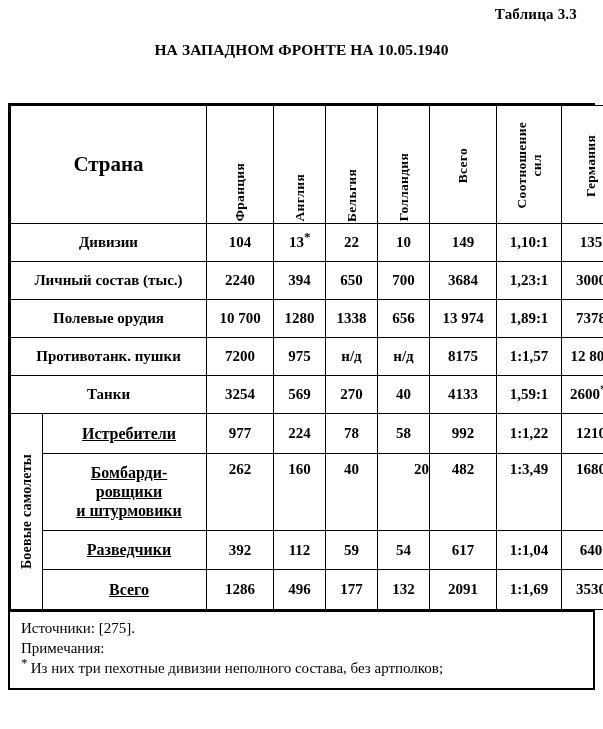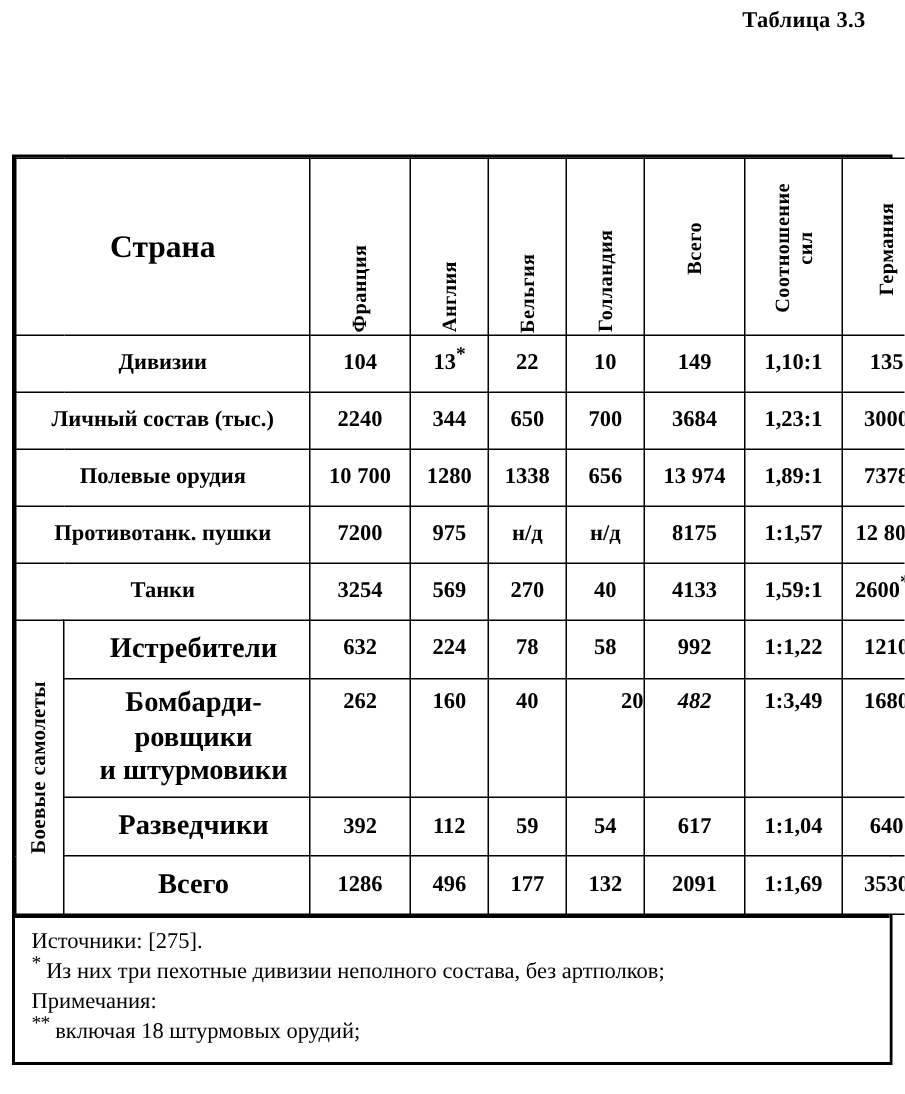--- a/index.html
+++ b/index.html
@@ -121,22 +121,23 @@
   
   .brow { height: 38px; }
   .cell-label {
     text-align: center;
     padding-left: 10px;
     font-size: 15px;
     border-right-width: 2.2px;
   }
   .cell-label.sub {
     padding-left: 9px;
-    font-size: 19px;
+    font-size: 16px;
     line-height: 1.2;
+    text-decoration: underline;
   }
   .cell-label.multiline {
     padding-top: 4px;
     padding-bottom: 4px;
     vertical-align: middle;
   }
   .cell-num {
     text-align: center;
     font-size: 15px;
     white-space: nowrap;
@@ -190,20 +191,21 @@
   }
 </style>
 </head>
 <body>
 
 <div class="page">
 
   <div class="table-number">Таблица 3.3</div>
 
   <div class="title-block">
+    <span class="title-line">НА ЗАПАДНОМ ФРОНТЕ НА 10.05.1940</span>
   </div>
 
   <div class="table-wrap">
     <table class="main">
       <colgroup>
         <col class="c-side">
         <col class="c-label">
         <col class="c-num-w">
         <col class="c-num">
         <col class="c-num">
@@ -260,21 +262,21 @@
         <td class="cell-num">22</td>
         <td class="cell-num">10</td>
         <td class="cell-num">149</td>
         <td class="cell-num">1,10:1</td>
         <td class="cell-num">135</td>
       </tr>
 
       <tr class="brow">
         <td class="cell-label" colspan="2">Личный состав (тыс.)</td>
         <td class="cell-num">2240</td>
-        <td class="cell-num">344</td>
+        <td class="cell-num">394</td>
         <td class="cell-num">650</td>
         <td class="cell-num">700</td>
         <td class="cell-num">3684</td>
         <td class="cell-num">1,23:1</td>
         <td class="cell-num">3000</td>
       </tr>
 
       <tr class="brow">
         <td class="cell-label" colspan="2">Полевые орудия</td>
         <td class="cell-num">10 700</td>
@@ -308,40 +310,40 @@
         <td class="cell-num"><span>2600</span><sup class="fn">**</sup></td>
       </tr>
 
       <tr class="brow">
         <td class="group-side" rowspan="4">
           <div class="side-inner">
                 <span class="side-text">Боевые самолеты</span>
               </div>
         </td>
         <td class="cell-label sub">Истребители</td>
-        <td class="cell-num">632</td>
+        <td class="cell-num">977</td>
         <td class="cell-num">224</td>
         <td class="cell-num">78</td>
         <td class="cell-num">58</td>
         <td class="cell-num">992</td>
         <td class="cell-num">1:1,22</td>
         <td class="cell-num">1210</td>
       </tr>
 
       <tr style="height:74px;">
         <td class="cell-label sub multiline">
           <span>Бомбарди-</span><br>
           <span>ровщики</span><br>
           <span>и штурмовики</span>
         </td>
         <td class="cell-num" style="vertical-align:top;padding-top:7px;">262</td>
         <td class="cell-num" style="vertical-align:top;padding-top:7px;">160</td>
         <td class="cell-num" style="vertical-align:top;padding-top:7px;">40</td>
         <td class="cell-num" style="vertical-align:top;padding-top:7px;text-align:right;">20</td>
-        <td class="cell-num" style="vertical-align:top;padding-top:7px;font-style:italic;">482</td>
+        <td class="cell-num" style="vertical-align:top;padding-top:7px;">482</td>
         <td class="cell-num" style="vertical-align:top;padding-top:7px;">1:3,49</td>
         <td class="cell-num" style="vertical-align:top;padding-top:7px;">1680</td>
       </tr>
 
       <tr class="brow">
         <td class="cell-label sub">Разведчики</td>
         <td class="cell-num">392</td>
         <td class="cell-num">112</td>
         <td class="cell-num">59</td>
         <td class="cell-num">54</td>
@@ -358,19 +360,18 @@
         <td class="cell-num">132</td>
         <td class="cell-num">2091</td>
         <td class="cell-num">1:1,69</td>
         <td class="cell-num">3530</td>
       </tr>
     </tbody>
       </table>
 
     <div class="notes">
       <span class="nline">Источники: [275].</span>
+      <span class="nline">Примечания:</span>
       <span class="nline"><span class="marker">*</span><span> Из них три пехотные дивизии неполного состава, без артполков;</span></span>
-      <span class="nline">Примечания:</span>
-      <span class="nline"><span class="marker">**</span><span> включая 18 штурмовых орудий;</span></span>
     </div>
   </div>
 
 </div>
 
 </body></html>

